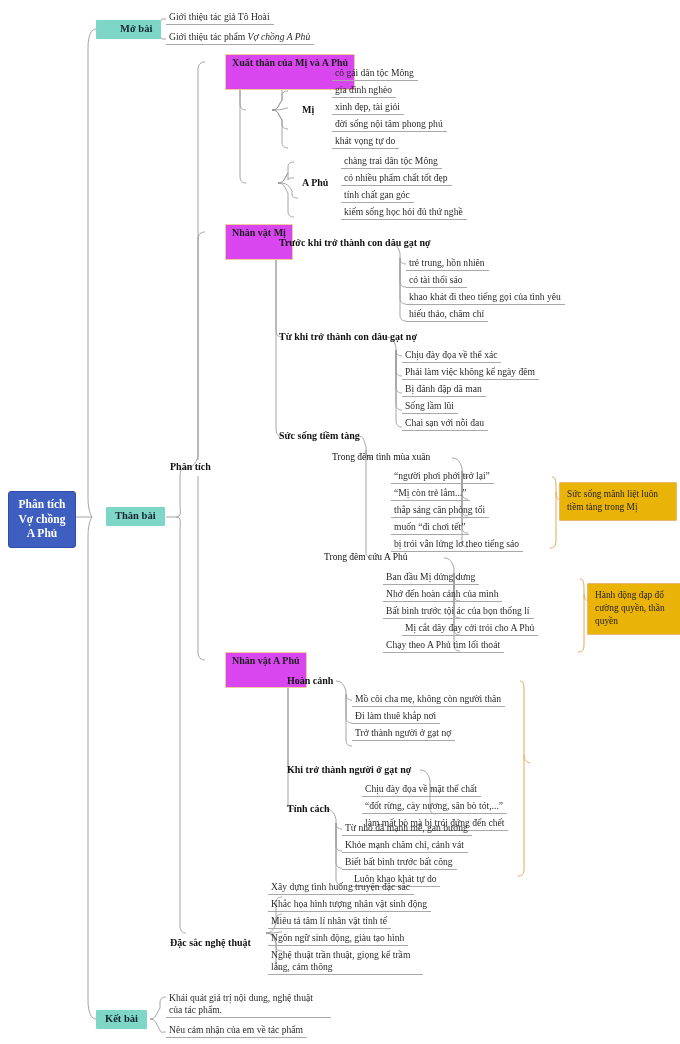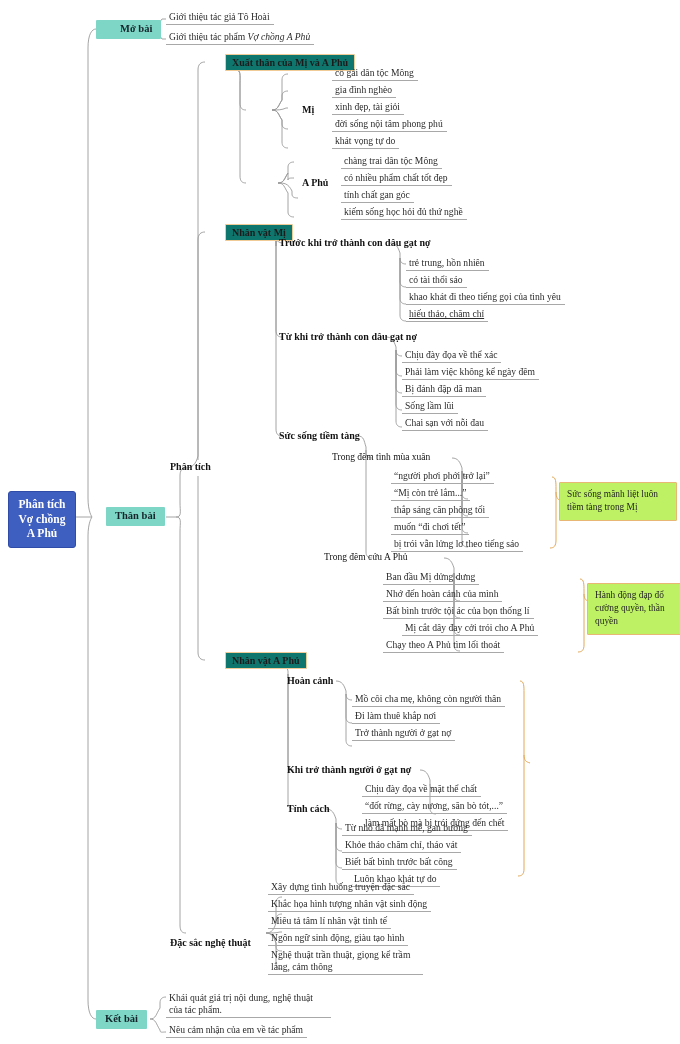--- a/index.html
+++ b/index.html
@@ -49,25 +49,25 @@
     color:#14242a;
     font-weight:bold;
     font-size:10.5px;
     padding:3px 9px 4px;
     border-radius:1px;
     text-align:center;
   }
 
   
   .orange{
-    background:#0f766e;
+    background:#d946ef;
     color:#1b1b1b;
     font-weight:bold;
     font-size:10px;
-    padding:2px 6px 2px;
+    padding:2px 6px 21px;
     border-radius:1px;
     border:0.6px solid #f0cb97;
     text-align:left;
   }
 
   
   .blab{
     color:#111111;
     font-weight:bold;
     font-size:10px;
@@ -81,21 +81,21 @@
     font-size:9.6px;
     padding:0 4px 1.5px 3px;
     border-bottom:0.8px solid #a8a8a8;
     line-height:1.25;
   }
   .leaf.wrap{white-space:normal;line-height:1.22;}
   .leaf i{font-style:italic;}
 
   
   .note{
-    background:#bef264;
+    background:#eab308;
     border:1px solid #e8b776;
     color:#1f1f1f;
     font-size:9.4px;
     line-height:1.38;
     padding:5px 7px 6px;
     white-space:normal;
     border-radius:1px;
   }
 </style>
 </head>
@@ -265,21 +265,21 @@
   <div class="nd leaf" style="left:341px;top:189px;">tính chất gan góc</div>
   <div class="nd leaf" style="left:341px;top:206px;">kiếm sống học hỏi đủ thứ nghề</div>
 
   <div class="nd orange" style="left:225px;top:224px;">Nhân vật Mị</div>
 
   <div class="nd blab" style="left:277px;top:236px;">Trước khi trở thành con dâu gạt nợ</div>
 
   <div class="nd leaf" style="left:406px;top:257px;">trẻ trung, hồn nhiên</div>
   <div class="nd leaf" style="left:406px;top:274px;">có tài thổi sáo</div>
   <div class="nd leaf" style="left:406px;top:291px;">khao khát đi theo tiếng gọi của tình yêu</div>
-  <div class="nd leaf" style="left:406px;top:308px;text-decoration:underline;">hiếu thảo, chăm chỉ</div>
+  <div class="nd leaf" style="left:406px;top:308px;">hiếu thảo, chăm chỉ</div>
 
   <div class="nd blab" style="left:277px;top:330px;">Từ khi trở thành con dâu gạt nợ</div>
 
   <div class="nd leaf" style="left:402px;top:349px;">Chịu đày đọa về thể xác</div>
   <div class="nd leaf" style="left:402px;top:366px;">Phải làm việc không kể ngày đêm</div>
   <div class="nd leaf" style="left:402px;top:383px;">Bị đánh đập dã man</div>
   <div class="nd leaf" style="left:402px;top:400px;">Sống lầm lũi</div>
   <div class="nd leaf" style="left:402px;top:417px;">Chai sạn với nỗi đau</div>
 
   <div class="nd blab" style="left:277px;top:429px;">Sức sống tiềm tàng</div>
@@ -314,21 +314,21 @@
 
   <div class="nd blab" style="left:285px;top:763px;">Khi trở thành người ở gạt nợ</div>
 
   <div class="nd leaf" style="left:362px;top:783px;">Chịu đày đọa về mặt thể chất</div>
   <div class="nd leaf" style="left:362px;top:800px;">“đốt rừng, cày nương, săn bò tót,...”</div>
   <div class="nd leaf" style="left:362px;top:817px;">làm mất bò mà bị trói đứng đến chết</div>
 
   <div class="nd blab" style="left:285px;top:802px;">Tính cách</div>
 
   <div class="nd leaf" style="left:342px;top:822px;">Từ nhỏ đã mạnh mẽ, gan bướng</div>
-  <div class="nd leaf" style="left:342px;top:839px;">Khỏe tháo chăm chỉ, tháo vát</div>
+  <div class="nd leaf" style="left:342px;top:839px;">Khỏe mạnh chăm chỉ, cảnh vát</div>
   <div class="nd leaf" style="left:342px;top:856px;">Biết bất bình trước bất công</div>
   <div class="nd leaf" style="left:342px;top:873px;margin-left:9px;">Luôn khao khát tự do</div>
 
 
   <div class="nd blab" style="left:168px;top:936px;">Đặc sắc nghệ thuật</div>
 
   <div class="nd leaf" style="left:268px;top:881px;">Xây dựng tình huống truyện đặc sắc</div>
   <div class="nd leaf" style="left:268px;top:898px;">Khắc họa hình tượng nhân vật sinh động</div>
   <div class="nd leaf" style="left:268px;top:915px;">Miêu tả tâm lí nhân vật tinh tế</div>
   <div class="nd leaf" style="left:268px;top:932px;">Ngôn ngữ sinh động, giàu tạo hình</div>

